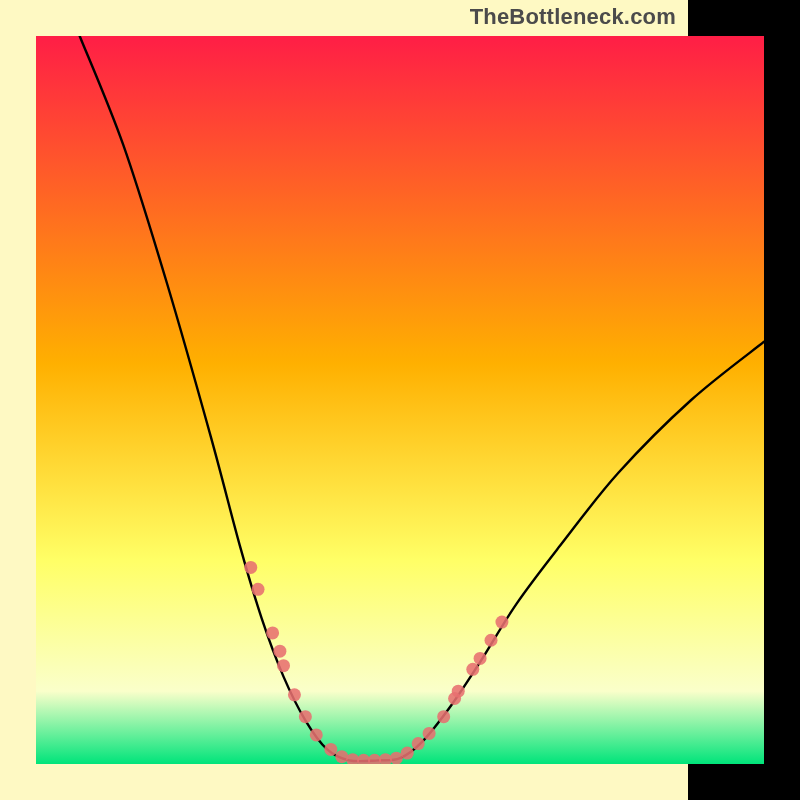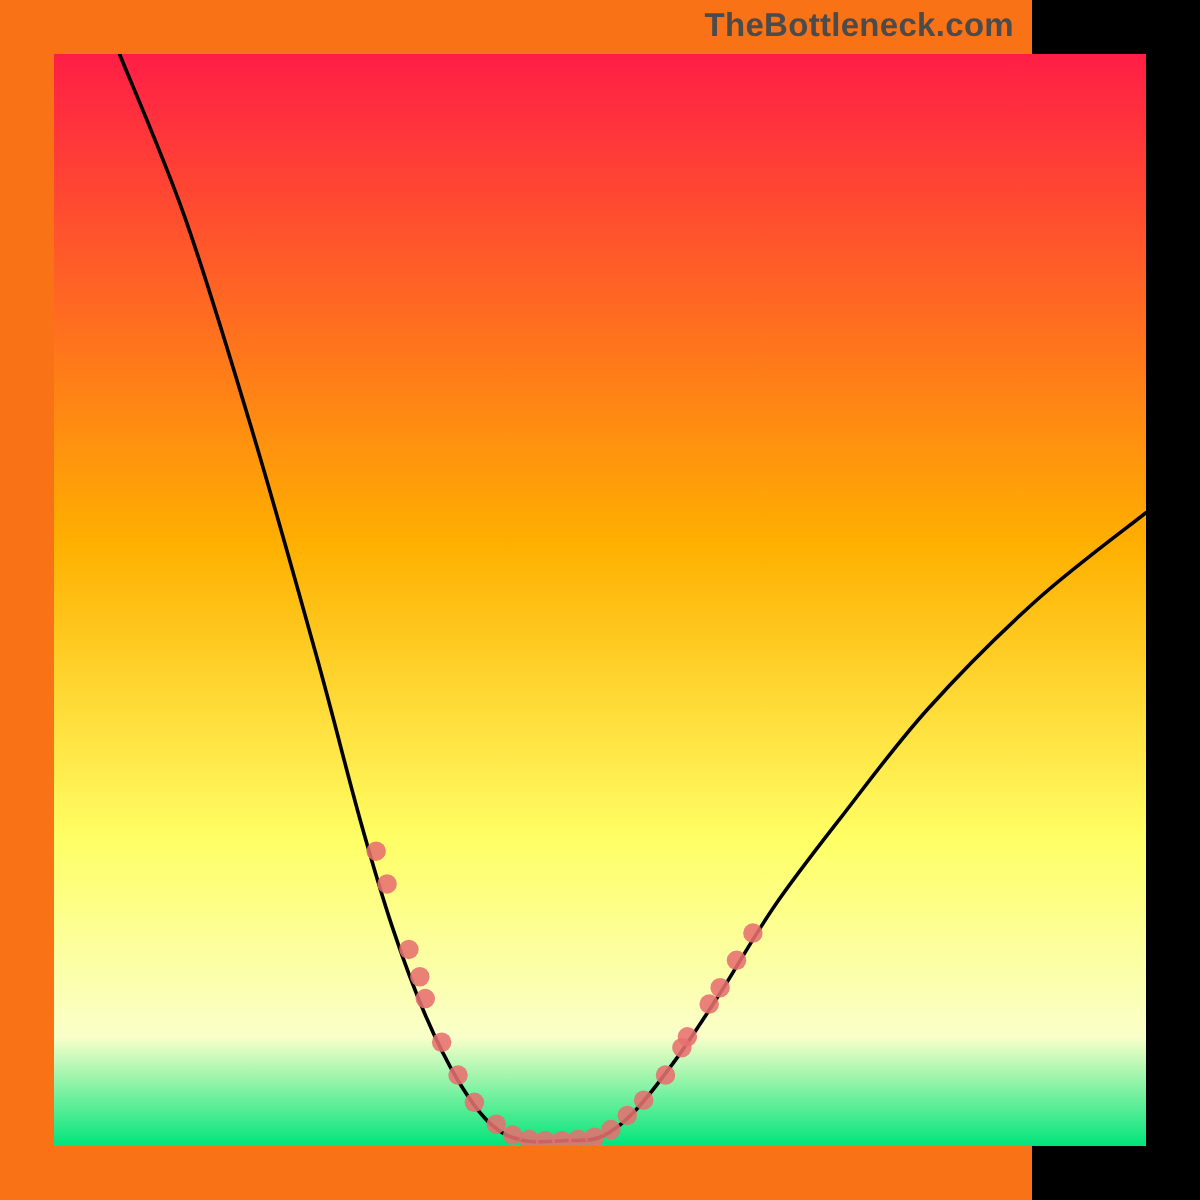--- a/index.html
+++ b/index.html
@@ -10,21 +10,21 @@
     overflow: hidden;
     background: #000;
     font-family: Arial, Helvetica, sans-serif;
   }
   .frame {
     position: absolute;
     top: 0;
     left: 0;
     width: 688px;
     height: 800px;
-    background: #f97316;
+    background: #fef9c3;
   }
   .plot {
     position: absolute;
     top: 36px;
     left: 36px;
     width: 728px;
     height: 728px;
     overflow: hidden;
   }
   .watermark {

